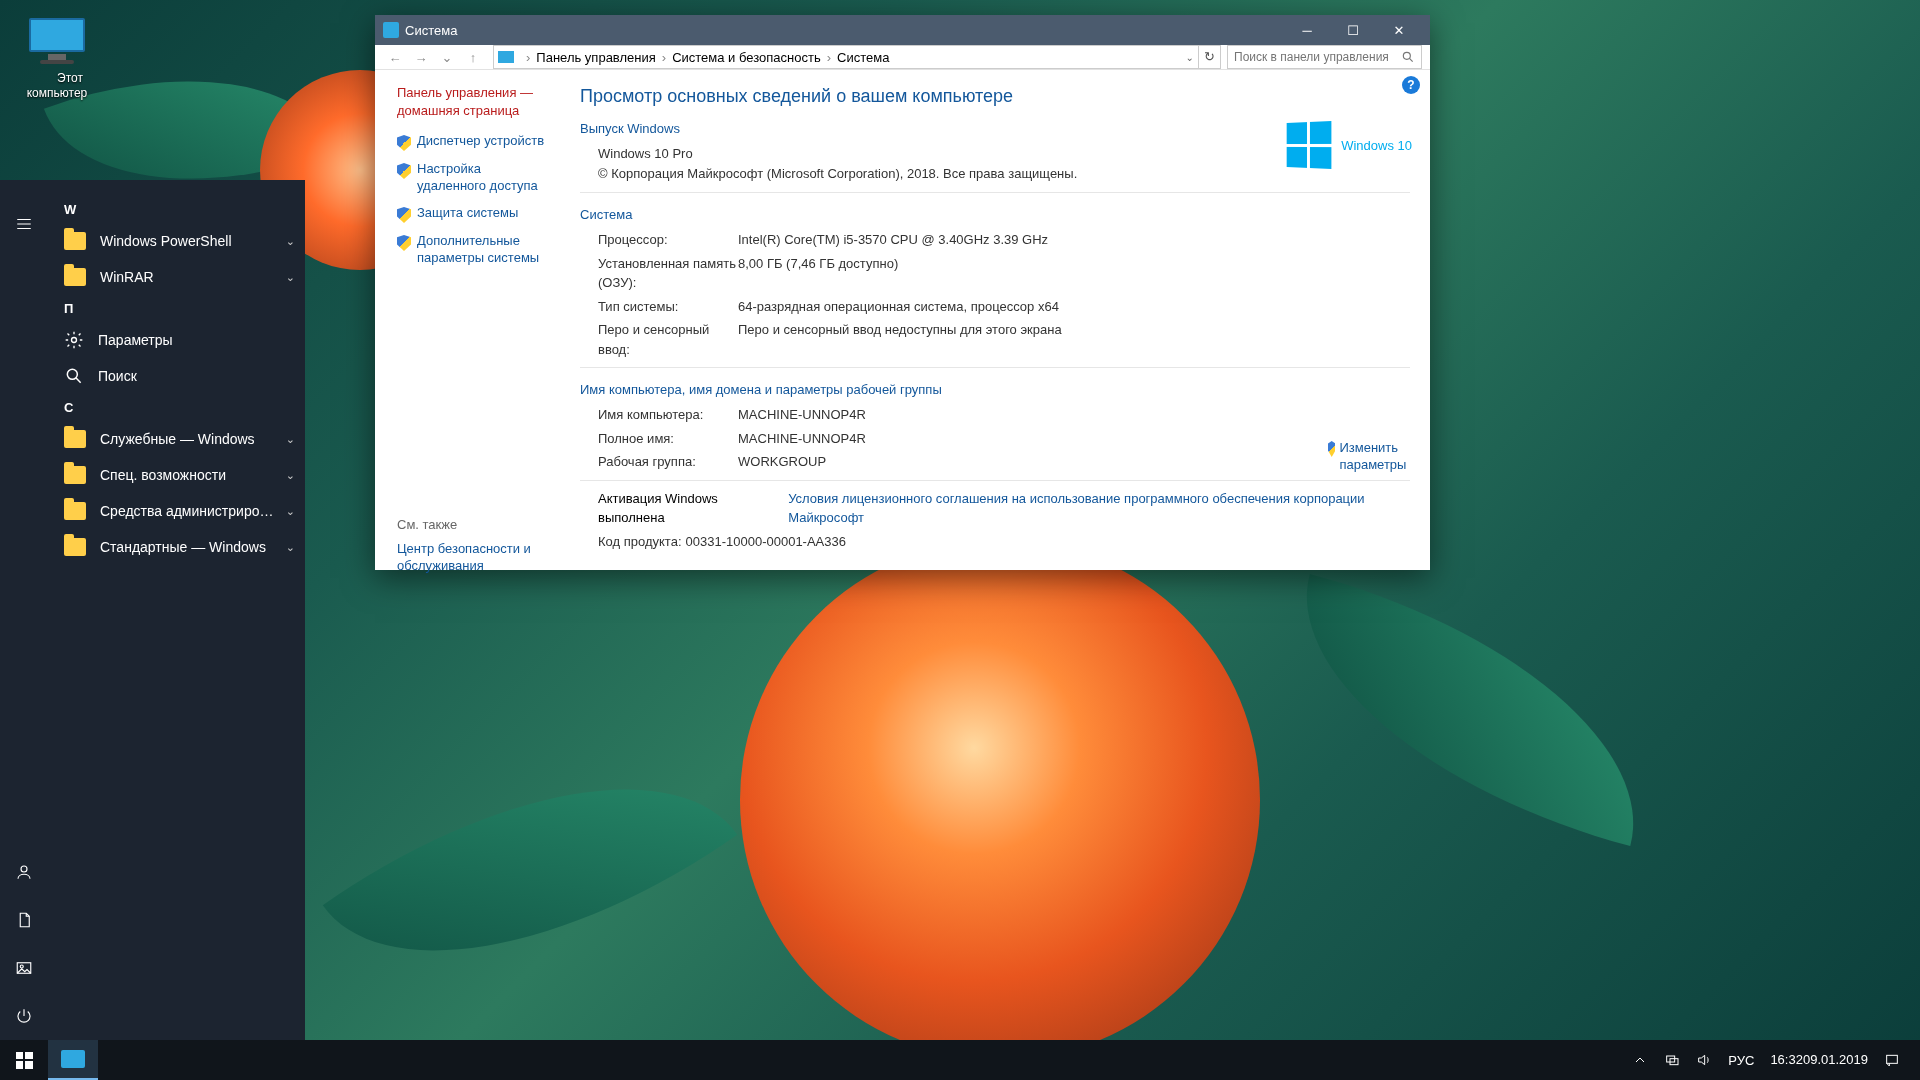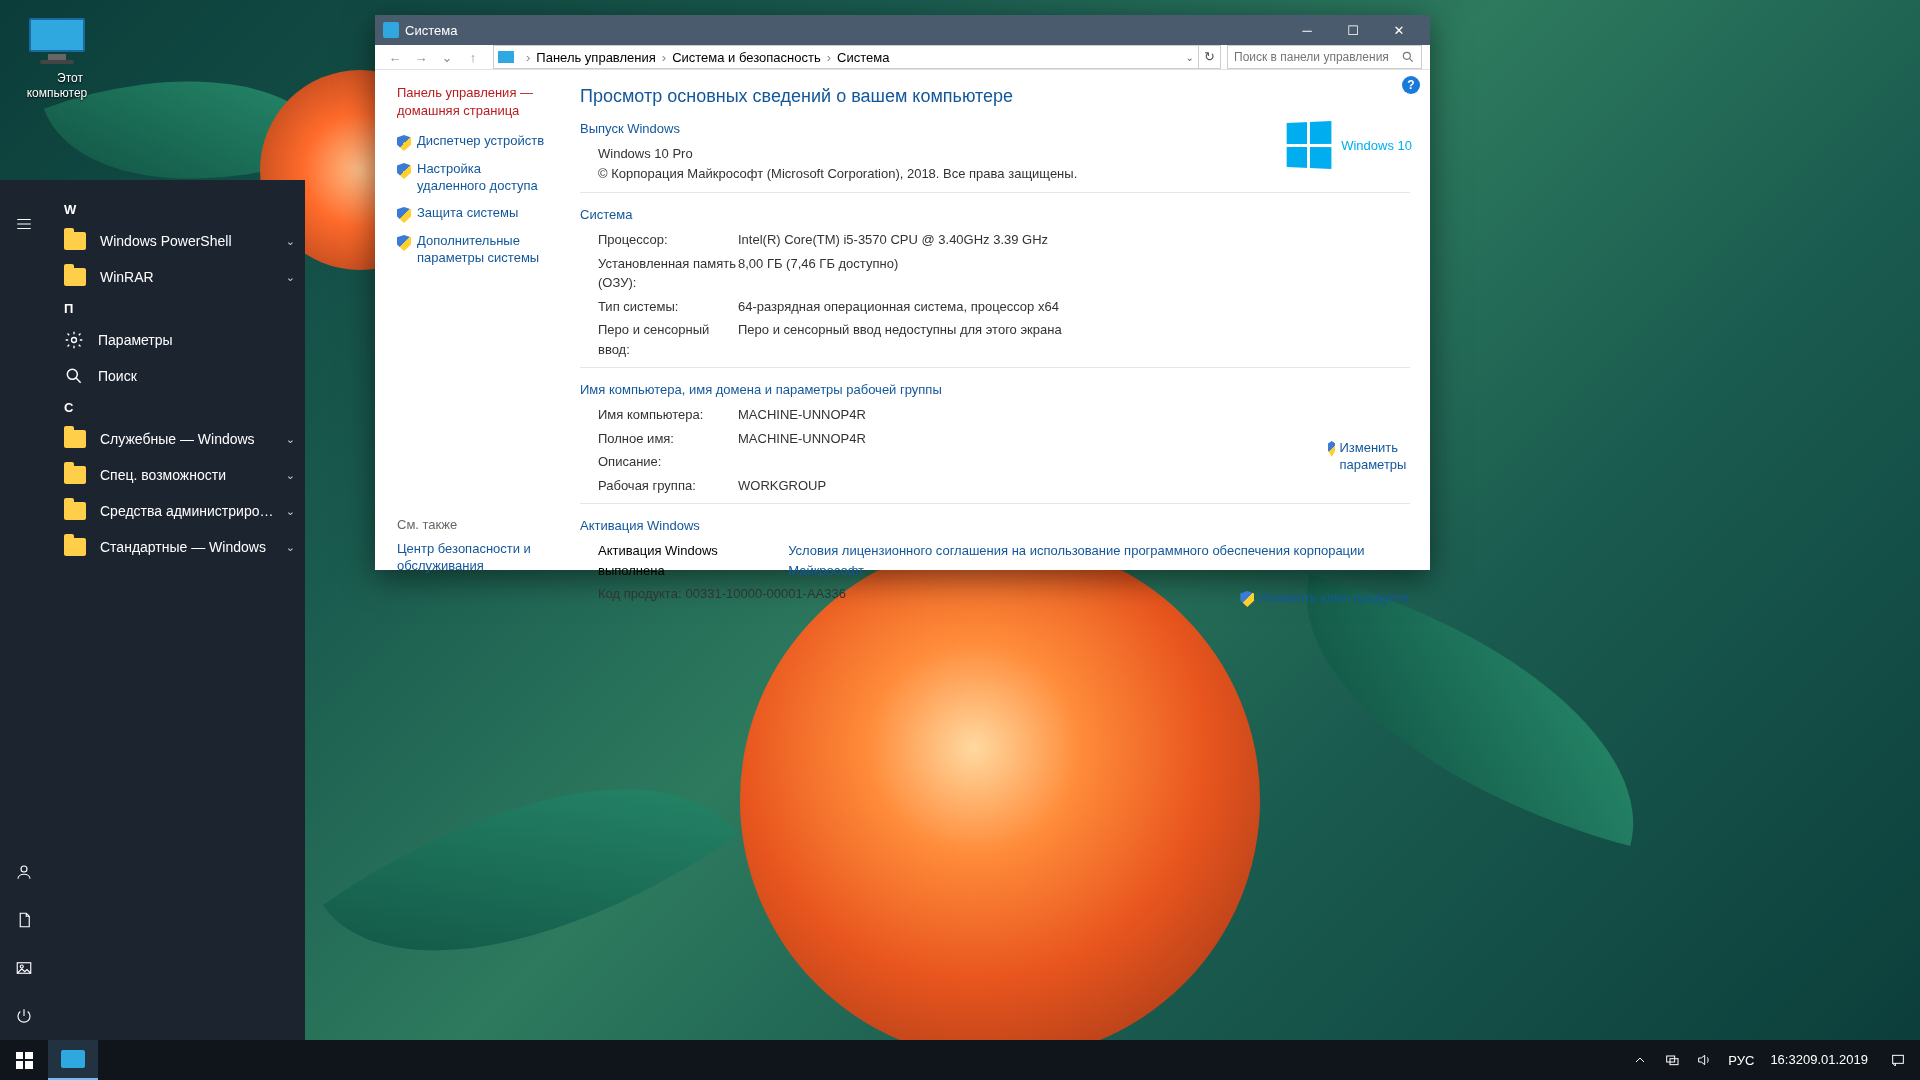--- a/index.html
+++ b/index.html
@@ -89,21 +89,21 @@
 
 .taskbar{position:absolute;left:0;right:0;bottom:0;height:40px;background:#10151b;display:flex;align-items:center;color:#fff;}
 .tb-btn{height:40px;display:flex;align-items:center;justify-content:center;cursor:pointer;}
 .start{width:48px;}
 .start .logo{width:17px;height:17px;display:grid;grid-template-columns:1fr 1fr;grid-template-rows:1fr 1fr;gap:2px;}
 .start .logo div{background:#fff;}
 .tb-app{width:50px;height:40px;border-bottom:2px solid #76b9ed;background:rgba(118,185,237,.18);}
 .tb-app .ico{width:24px;height:18px;background:#2fa8e0;border-radius:2px;}
 .tb-spacer{flex:1;}
 .tray{display:flex;align-items:center;height:40px;}
-.tray .t-item{padding:0 8px;height:40px;display:flex;align-items:center;justify-content:center;cursor:pointer;font-size:12px;}
+.tray .t-item{padding:0 8px;height:40px;display:flex;align-items:center;justify-content:flex-start;cursor:pointer;font-size:12px;}
 .tray svg{width:16px;height:16px;fill:none;stroke:#fff;stroke-width:1.5;}
 .clock{text-align:center;line-height:1.2;font-size:12px;padding:0 10px;}
 .notif{width:44px;}
 hr.sdiv{border:none;border-top:1px solid #e6e6e6;margin:8px 0;}
 </style>
 </head>
 <body>
 
 <div class="leaf l3"></div>
 <div class="flower small"></div>
@@ -310,34 +310,29 @@
       <div class="sect-title">Имя компьютера, имя домена и параметры рабочей группы</div>
       <div class="row">
           <div class="k">Имя компьютера:</div>
           <div class="v">MACHINE-UNNOP4R</div>
         </div>
       <div class="row">
           <div class="k">Полное имя:</div>
           <div class="v">MACHINE-UNNOP4R</div>
         </div>
       <div class="row">
-          <div class="k">Описание:</div>
-          <div class="v"></div>
-        </div>
-      <div class="row">
           <div class="k">Рабочая группа:</div>
           <div class="v">WORKGROUP</div>
         </div>
       <div class="change-link cl1">
           <span class="shield"></span>
           <span>Изменить параметры</span>
         </div>
       <hr class="sdiv">
 
-      <div class="sect-title">Активация Windows</div>
       <div class="act-row">
         <span class="st">Активация Windows выполнена</span>
         <a class="lic">Условия лицензионного соглашения на использование программного обеспечения корпорации Майкрософт</a>
       </div>
       <div class="row">
           <div class="k" style="width:auto;margin-right:4px">Код продукта:</div>
           <div class="v">00331-10000-00001-AA336</div>
         </div>
       <div class="change-link cl2">
           <span class="shield"></span>

